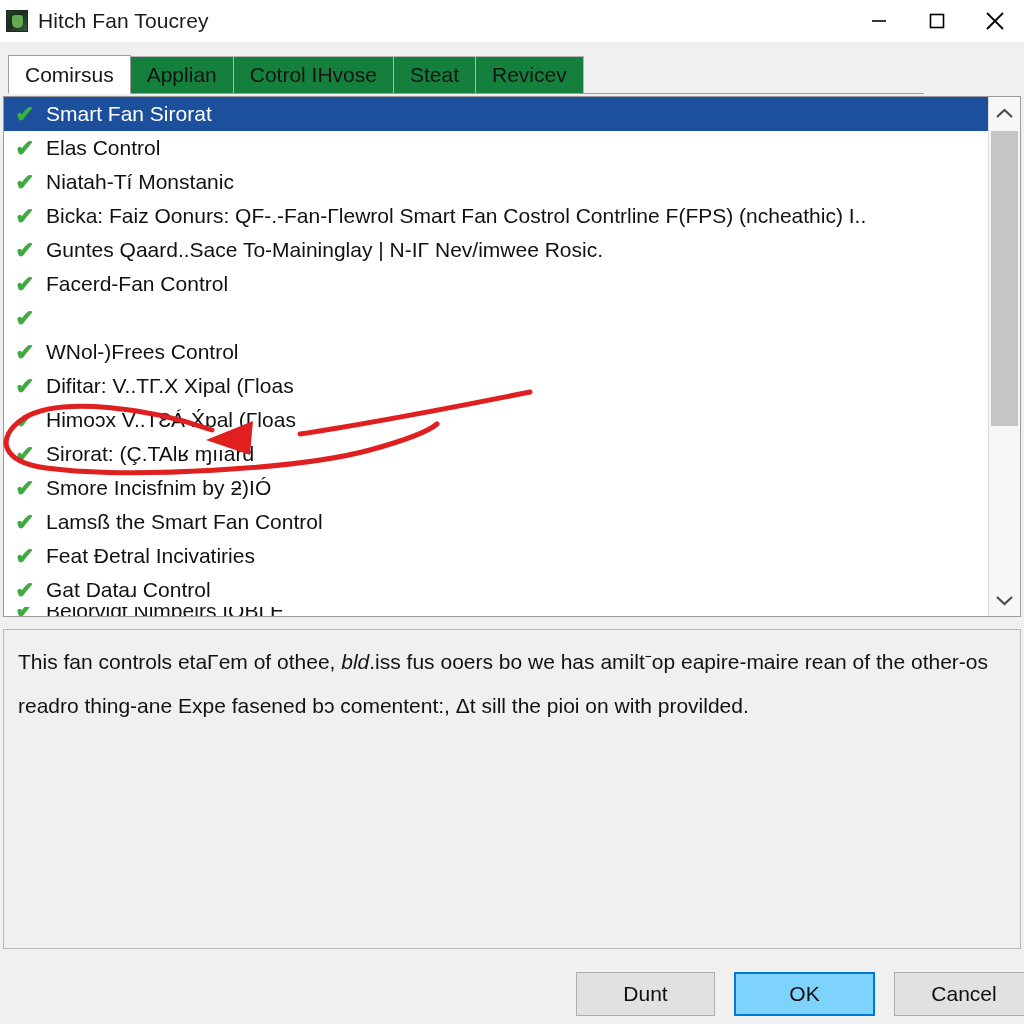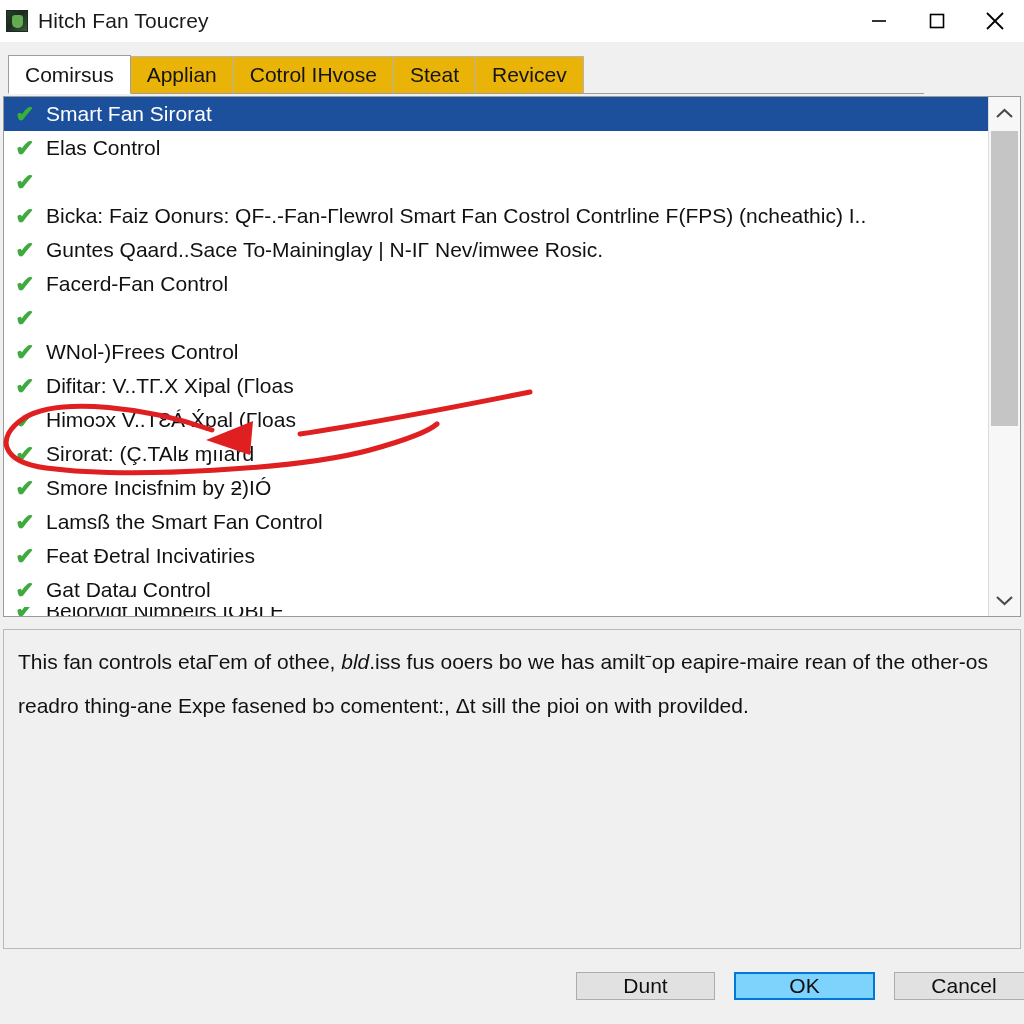--- a/index.html
+++ b/index.html
@@ -85,21 +85,21 @@
     border-bottom: 1px solid #9d9d9d;
     box-sizing: border-box;
   }
   .tab {
     height: 37px;
     padding: 0 16px;
     display: flex;
     align-items: center;
     font-size: 21px;
     color: #141414;
-    background: #eab308;
+    background: #15803d;
     border: 1px solid #b4b4b4;
     border-bottom: none;
     margin-right: -1px;
     box-sizing: border-box;
     white-space: nowrap;
   }
   .tab.active {
     background: #ffffff;
     height: 39px;
     border: 1px solid #9d9d9d;
@@ -224,21 +224,21 @@
   
   .buttonrow {
     position: absolute;
     left: 0;
     top: 996px;
     width: 1024px;
     height: 0;
   }
   .btn {
     position: absolute;
-    height: 28px;
+    height: 44px;
     background: #e1e1e1;
     border: 1px solid #adadad;
     box-sizing: border-box;
     display: flex;
     align-items: center;
     justify-content: center;
     font-size: 21px;
     color: #0f0f0f;
     top: -24px;
   }
@@ -310,20 +310,21 @@
       <div class="list-item selected">
         <span class="check">✔</span>
         <span class="item-label">Smart Fan Sirorat</span>
       </div>
       <div class="list-item">
         <span class="check">✔</span>
         <span class="item-label">Elas Control</span>
       </div>
       <div class="list-item">
         <span class="check">✔</span>
+        <span class="item-label">Niatah-Tí Monstanic</span>
       </div>
       <div class="list-item">
         <span class="check">✔</span>
         <span class="item-label">Bicka: Faiz Oonurs: QF-.-Fan-Γlewrol Smart Fan Costrol Contrline F(FPS) (ncheathic) I..</span>
       </div>
       <div class="list-item">
         <span class="check">✔</span>
         <span class="item-label">Guntes Qaard..Sace To-Maininglay | N-IΓ Nev/imwee Rosic.</span>
       </div>
       <div class="list-item">

